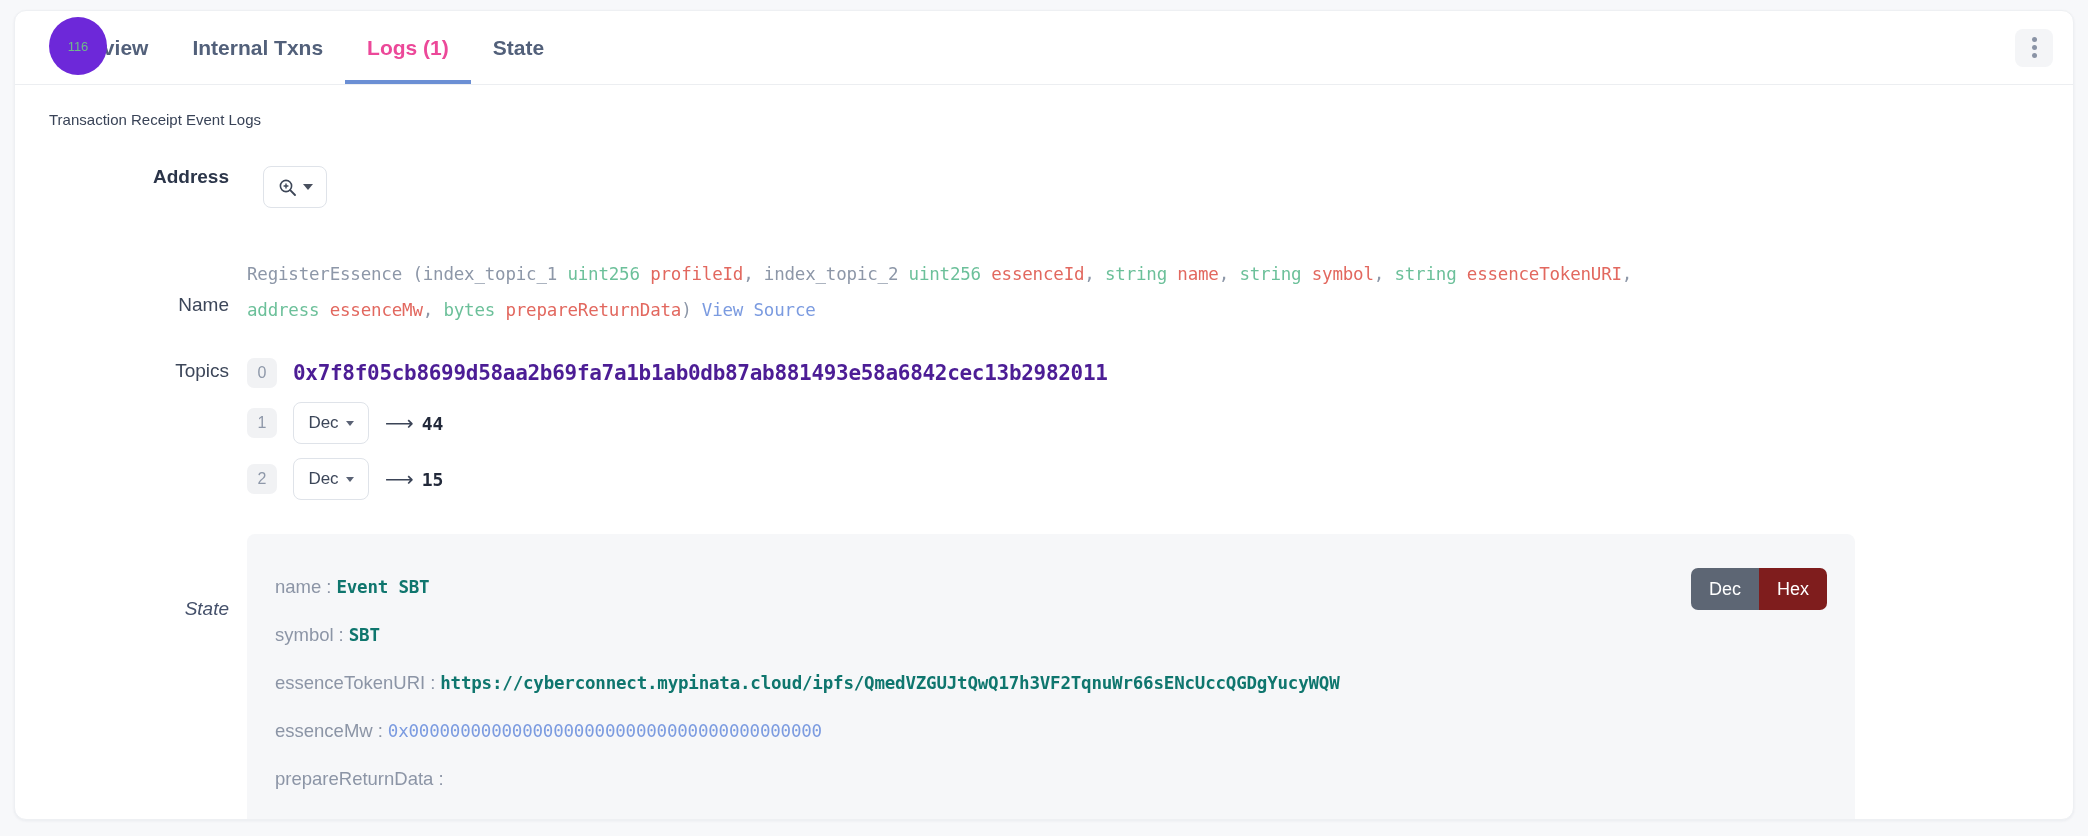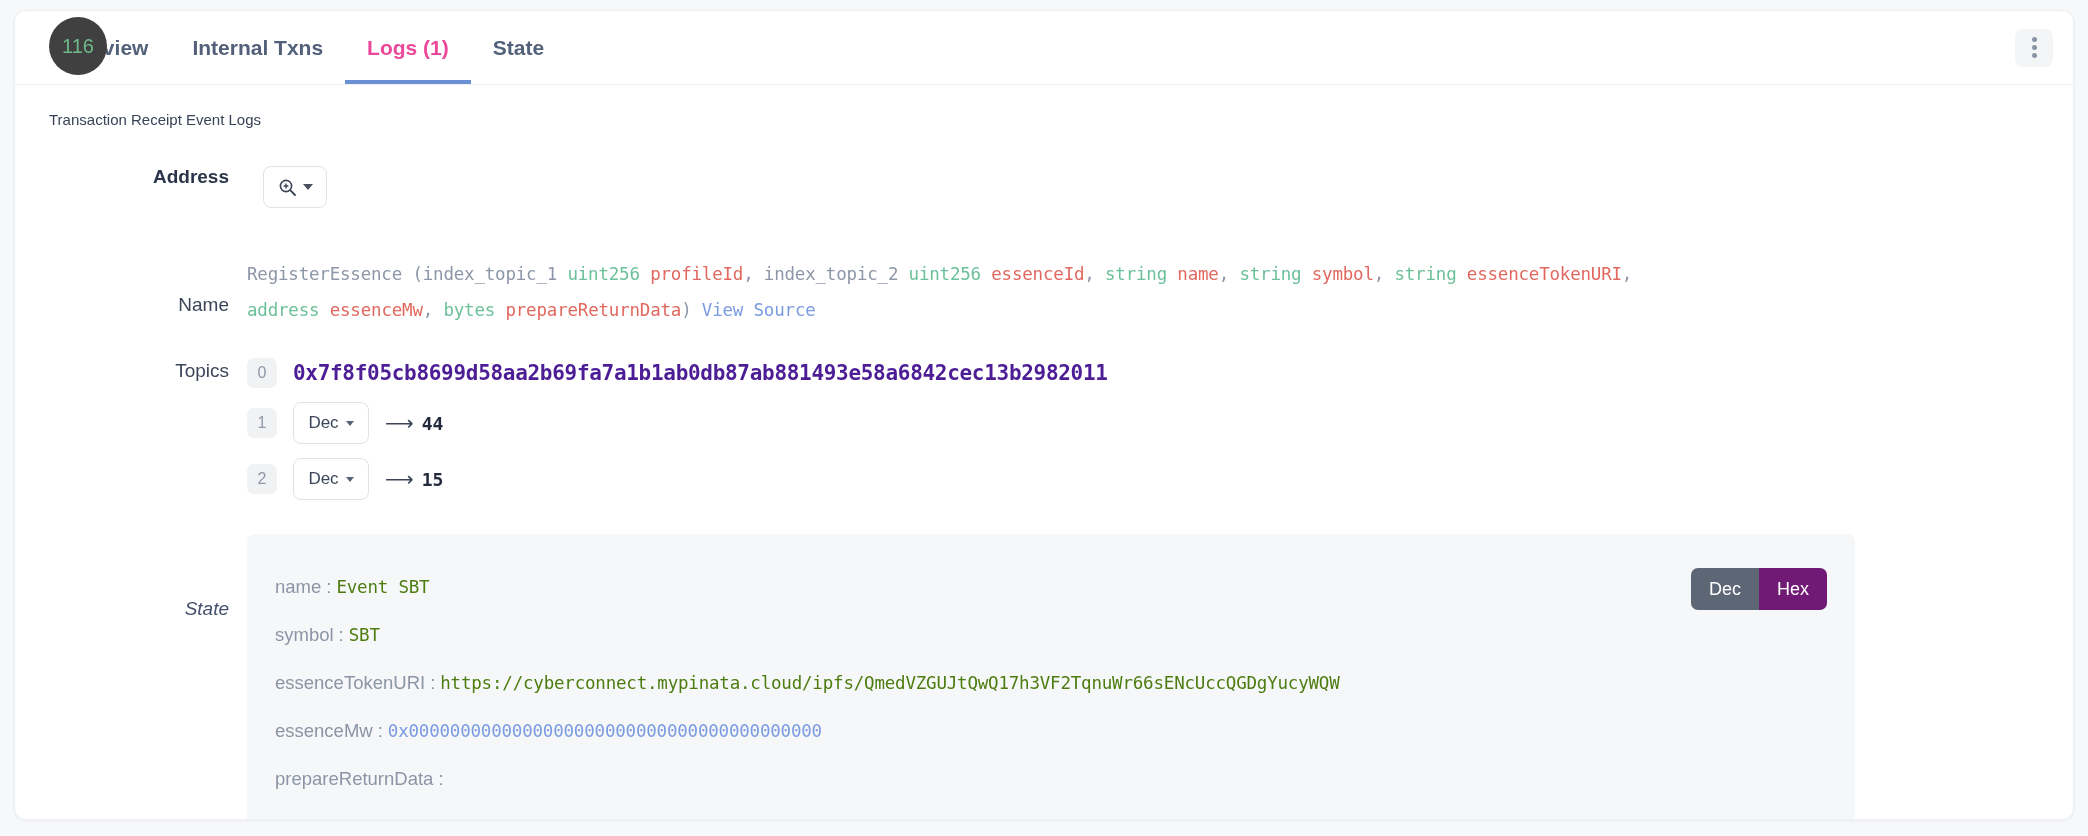--- a/index.html
+++ b/index.html
@@ -108,23 +108,23 @@
   .label.bold { font-weight: bold; color: #2b3549; }
   .label.italic { font-style: italic; color: #44506a; }
 
   .badge-116 {
     position: absolute;
     left: 34px;
     top: 6px;
     width: 58px;
     height: 58px;
     border-radius: 50%;
-    background: #404040;
+    background: #6d28d9;
     color: #6fb98a;
-    font-size: 20px;
+    font-size: 13px;
     display: flex;
     align-items: center;
     justify-content: center;
   }
   
   .row-address { margin-top: 12px; min-height: 60px; }
   .addr-line { display: flex; align-items: center; }
   .addr-link {
     font-size: 19px;
     color: #7b9be0;
@@ -250,46 +250,46 @@
     font-family: "Liberation Sans", sans-serif;
     font-size: 18.5px;
     color: #8c95a6;
     line-height: 26px;
     vertical-align: middle;
     padding: 0 5px;
   }
   .kv .v {
     font-family: "DejaVu Sans Mono", "Liberation Mono", monospace;
     font-size: 17.5px;
-    color: #4d7c0f;
+    color: #0f766e;
     line-height: 26px;
     vertical-align: middle;
     letter-spacing: -0.2px;
-    font-weight: normal;
+    font-weight: bold;
   }
   .kv .v.link { color: #7b9be0; font-weight: normal; }
   .toggle {
     position: absolute;
     right: 28px;
     top: 34px;
     display: flex;
     border-radius: 7px;
     overflow: hidden;
     height: 42px;
   }
   .toggle div {
     padding: 0 18px;
     height: 42px;
     line-height: 42px;
     font-size: 18px;
     color: #ffffff;
     cursor: pointer;
   }
   .toggle .seg-on { background: #5d6674; }
-  .toggle .seg-off { background: #701a75; }
+  .toggle .seg-off { background: #7f1d1d; }
 </style>
 </head>
 <body>
 
 <div class="page">
   <div class="card">
 
     <div class="tabbar">
       <div class="tab muted">Overview</div>
       <div class="tab muted">Internal Txns</div>

